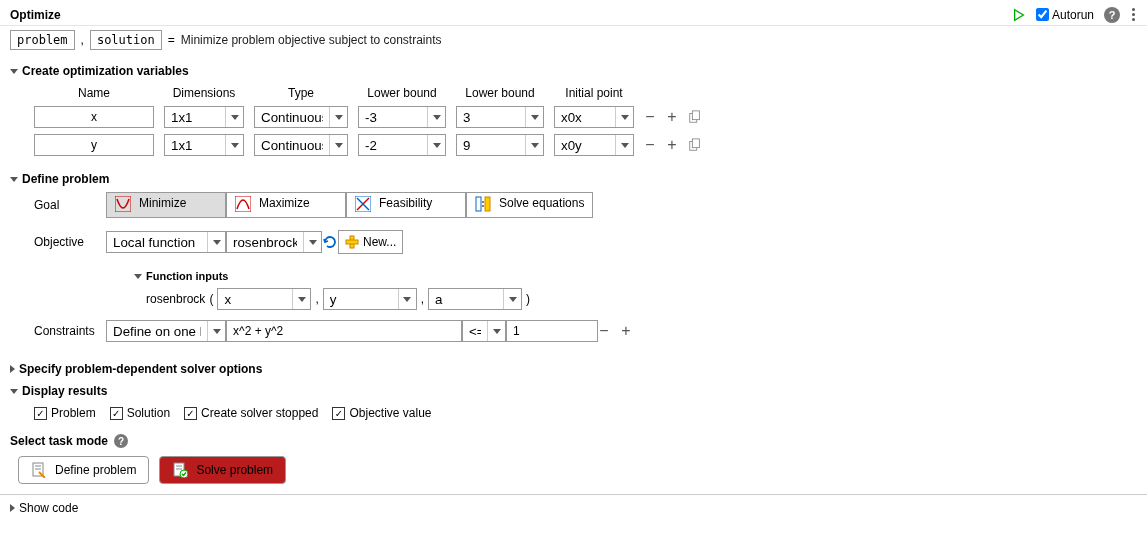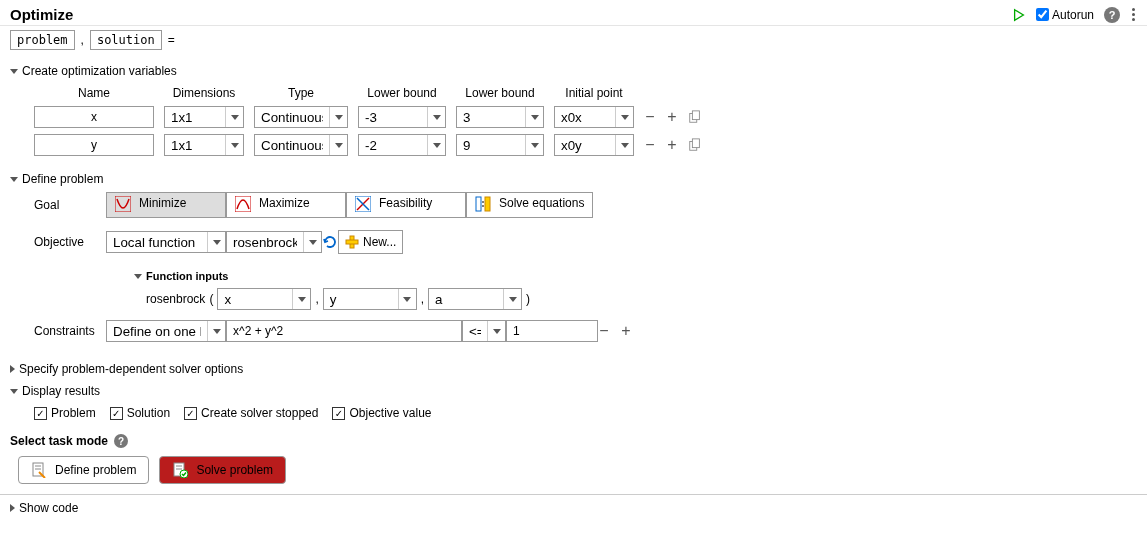--- a/index.html
+++ b/index.html
@@ -1,30 +1,30 @@
 <!DOCTYPE html>
 <html><head>
 <meta charset="utf-8">
 <style>
 *{box-sizing:border-box;margin:0;padding:0;font-family:Arial,Helvetica,sans-serif}
 body{background:#fff;font-size:12px;color:#000;width:1147px}
 .header{display:flex;align-items:center;padding:6px 10px 2px 10px;border-bottom:1px solid #e5e5e5}
-.header-title{font-size:15px;font-weight:bold;flex:0 0 auto}
+.header-title{font-size:12px;font-weight:bold;flex:0 0 auto}
 .header-spacer{flex:1}
 .header-controls{display:flex;align-items:center;gap:10px}
 .run-icon{width:14px;height:14px}
 .autorun-wrap{display:flex;align-items:center;gap:3px}
 .help-circle{width:16px;height:16px;border-radius:50%;background:#777;color:#fff;display:flex;align-items:center;justify-content:center;font-size:11px;font-weight:bold}
 .more-dots{display:flex;flex-direction:column;gap:2px;padding:2px}
 .more-dots span{width:3px;height:3px;border-radius:50%;background:#555}
 .summary-row{display:flex;align-items:center;gap:6px;padding:4px 10px 10px 10px}
 .outvar{border:1px solid #999;padding:2px 6px;font-family:monospace;font-size:12px;background:#fff}
 .summary-text{color:#222}
 .section{padding:4px 10px}
-.section-head{display:flex;align-items:center;gap:4px;font-weight:normal;cursor:pointer}
+.section-head{display:flex;align-items:center;gap:4px;font-weight:bold;cursor:pointer}
 .disclosure{width:0;height:0;border-left:4px solid transparent;border-right:4px solid transparent;border-top:5px solid #555}
 .disclosure.closed{border-top:none;border-left:5px solid #555;border-bottom:4px solid transparent;border-top:4px solid transparent;border-right:none}
 .vars-table{margin:8px 0 8px 24px}
 .vars-header{display:flex;gap:10px;margin-bottom:6px}
 .vars-header>div{text-align:center;font-size:12px}
 .col-name{width:120px}
 .col-dim{width:80px}
 .col-type{width:94px}
 .col-lb{width:88px}
 .col-ub{width:88px}
@@ -90,20 +90,21 @@
         <span></span>
       </div>
   </div>
 </div>
 
 <div class="summary-row">
   <span class="outvar">problem</span>
   <span>,</span>
   <span class="outvar">solution</span>
   <span>=</span>
+  <span class="summary-text">Minimize problem objective subject to constraints</span>
 </div>
 
 <div class="section">
   <div class="section-head">
     <span class="disclosure"></span>
     <span>Create optimization variables</span>
   </div>
   <div class="vars-table">
     <div class="vars-header">
       <div class="col-name">Name</div>

